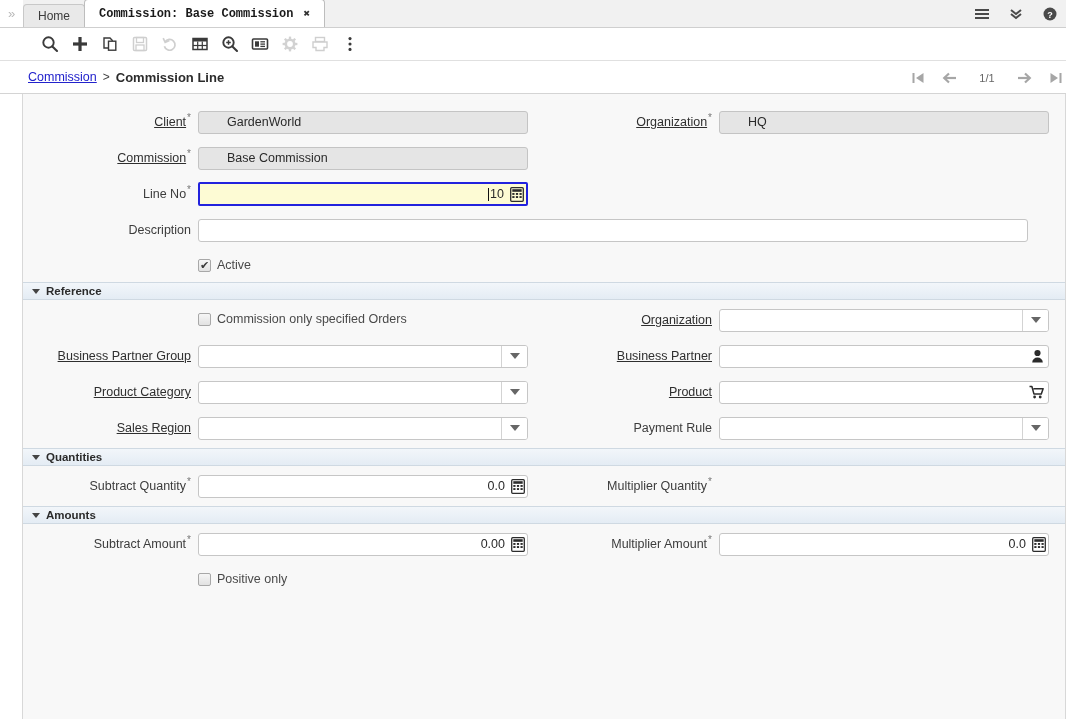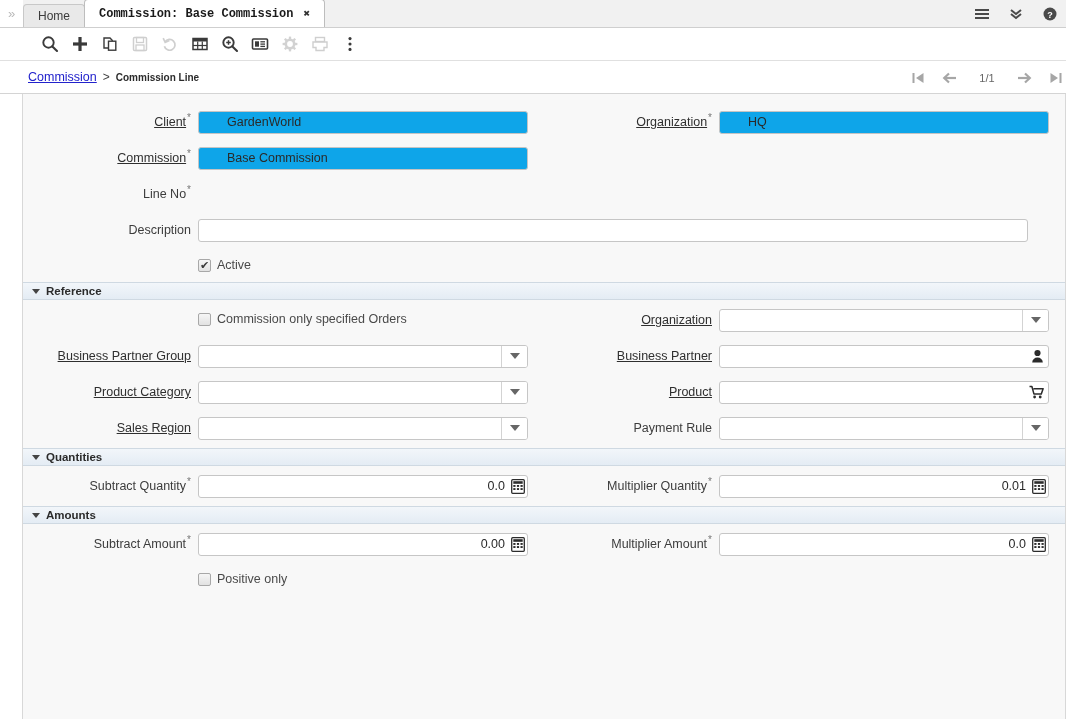--- a/index.html
+++ b/index.html
@@ -130,21 +130,21 @@
     border-bottom: 1px solid #d4d4d4;
     position: relative;
   }
   .crumb-inner { padding-left: 5px; display: flex; align-items: center; gap: 6px; }
   .crumb-link {
     color: #2222cc;
     text-decoration: underline;
     font-size: 12.5px;
   }
   .crumb-sep { color: #444; font-size: 12px; }
-  .crumb-cur { color: #2b2b2b; font-weight: bold; font-size: 10px; }
+  .crumb-cur { color: #2b2b2b; font-weight: bold; font-size: 13px; }
   .pager {
     position: absolute;
     right: 0px; top: 0; height: 33px;
     display: flex; align-items: center; gap: 16px;
     padding-right: 2px;
     color: #9a9a9a;
   }
   .pager .pg { display: flex; align-items: center; justify-content: center; width: 16px; height: 16px; }
   .pager .pgnum { font-size: 11px; color: #666; width: 26px; text-align: center; }
 
@@ -207,21 +207,21 @@
     background: #ffffff;
     border: 1px solid #c6c6c6;
     border-radius: 3px;
     display: flex;
     align-items: center;
     padding: 0 6px;
     font-size: 12.5px;
     color: #2a2a2a;
   }
   .field.readonly {
-    background: #0ea5e9;
+    background: #e5e5e5;
     border-color: #c4c4c4;
     padding-left: 28px;
   }
   .field.wide { width: 830px; }
   .field.num { justify-content: flex-end; padding-right: 2px; }
   .field.focused {
     background: #fdfbd4;
     border: 2px solid #2222dd;
     border-radius: 2px;
     height: 24px;
@@ -493,20 +493,38 @@
             <span class="req">*</span>
         </div>
         <div class="field readonly">Base Commission</div>
       </div>
       <div></div>
 
       <div class="row">
         <div class="lbl">
           <span class="ltext">Line No</span>
             <span class="req">*</span>
+        </div>
+        <div class="field focused num">
+          <span class="caret"></span>
+            <span class="numval">10</span>
+          <span class="calc">
+            <svg width="14" height="15" viewBox="0 0 14 15">
+                <rect x="0.7" y="0.7" width="12.6" height="13.6" rx="1" fill="none" stroke="#2c2c2c" stroke-width="1.3"></rect>
+                <rect x="2.3" y="2.2" width="9.4" height="2.6" fill="#2c2c2c"></rect>
+                <g fill="#2c2c2c">
+                  <rect x="2.3" y="6" width="2.2" height="1.9"></rect>
+                  <rect x="5.9" y="6" width="2.2" height="1.9"></rect>
+                  <rect x="9.5" y="6" width="2.2" height="1.9"></rect>
+                  <rect x="2.3" y="9.1" width="2.2" height="1.9"></rect>
+                  <rect x="5.9" y="9.1" width="2.2" height="1.9"></rect>
+                  <rect x="9.5" y="9.1" width="2.2" height="1.9"></rect>
+                </g>
+              </svg>
+          </span>
         </div>
       </div>
       <div></div>
     </div>
 
     <div class="row">
       <div class="lbl">
         <span class="ltext">Description</span>
       </div>
       <div class="field wide"></div>
@@ -650,37 +668,20 @@
                   </g>
                 </svg>
             </span>
           </div>
         </div>
         <div class="row">
           <div class="lbl">
             <span class="ltext">Multiplier Quantity</span>
               <span class="req">*</span>
           </div>
-          <div class="field num">
-            <span class="numval">0.01</span>
-            <span class="calc">
-              <svg width="14" height="15" viewBox="0 0 14 15">
-                  <rect x="0.7" y="0.7" width="12.6" height="13.6" rx="1" fill="none" stroke="#2c2c2c" stroke-width="1.3"></rect>
-                  <rect x="2.3" y="2.2" width="9.4" height="2.6" fill="#2c2c2c"></rect>
-                  <g fill="#2c2c2c">
-                    <rect x="2.3" y="6" width="2.2" height="1.9"></rect>
-                    <rect x="5.9" y="6" width="2.2" height="1.9"></rect>
-                    <rect x="9.5" y="6" width="2.2" height="1.9"></rect>
-                    <rect x="2.3" y="9.1" width="2.2" height="1.9"></rect>
-                    <rect x="5.9" y="9.1" width="2.2" height="1.9"></rect>
-                    <rect x="9.5" y="9.1" width="2.2" height="1.9"></rect>
-                  </g>
-                </svg>
-            </span>
-          </div>
         </div>
       </div>
     </div>
 
     <div class="section">
       <span class="stri"></span>
       <span class="stitle">Amounts</span>
     </div>
     <div class="sec-body">
       <div class="grid2">

